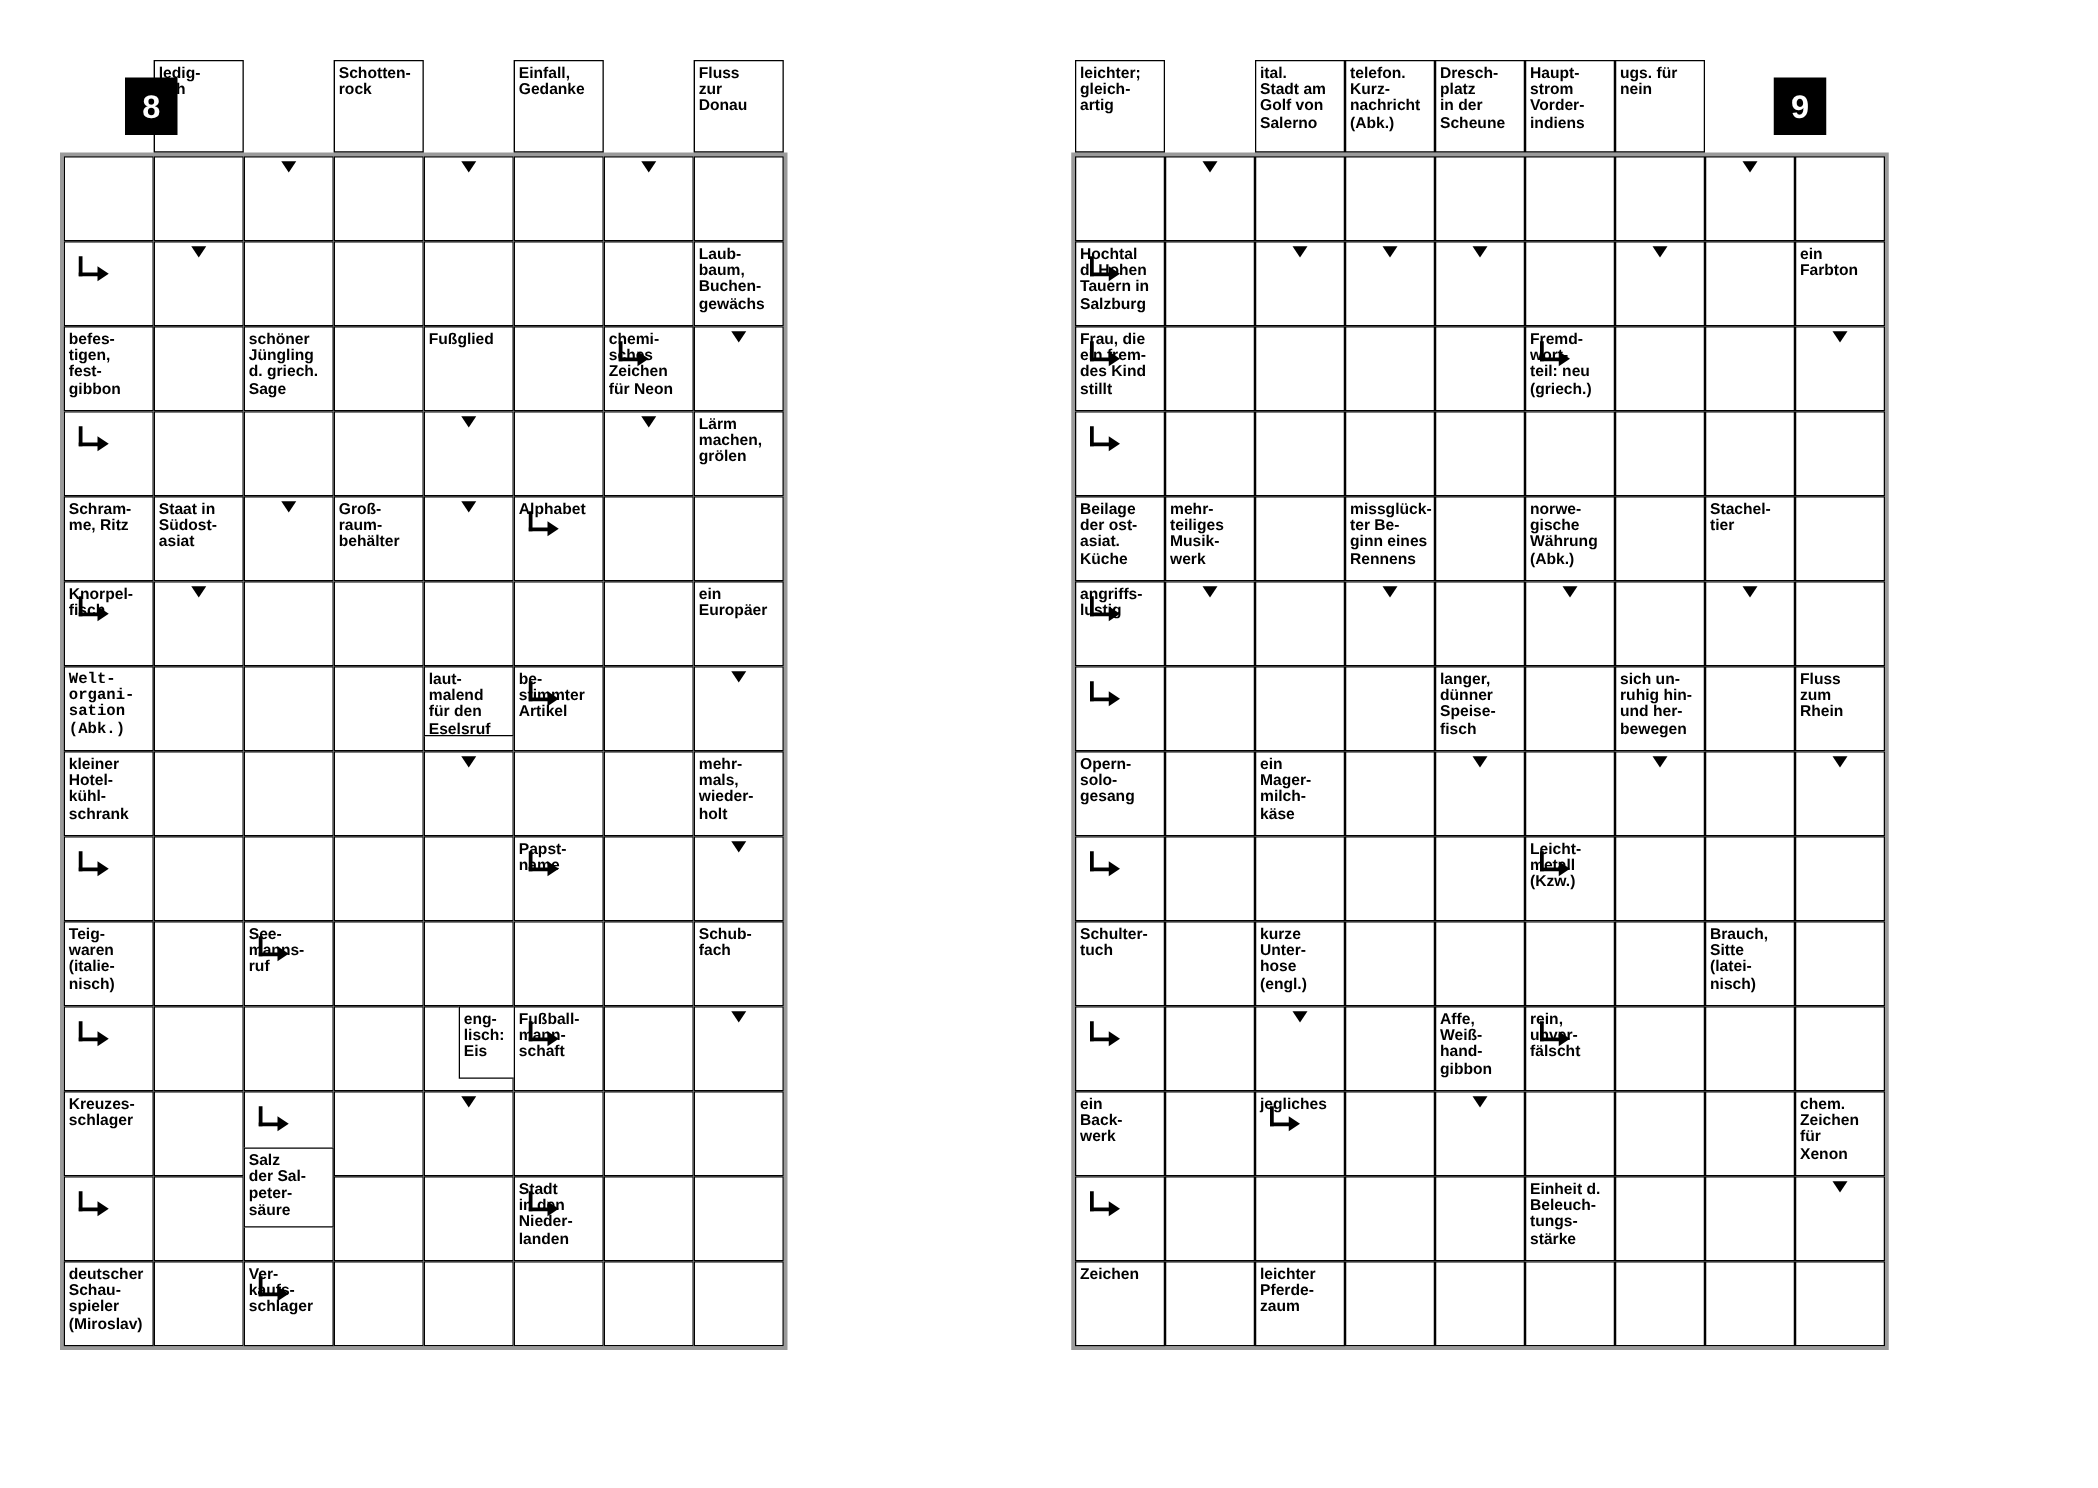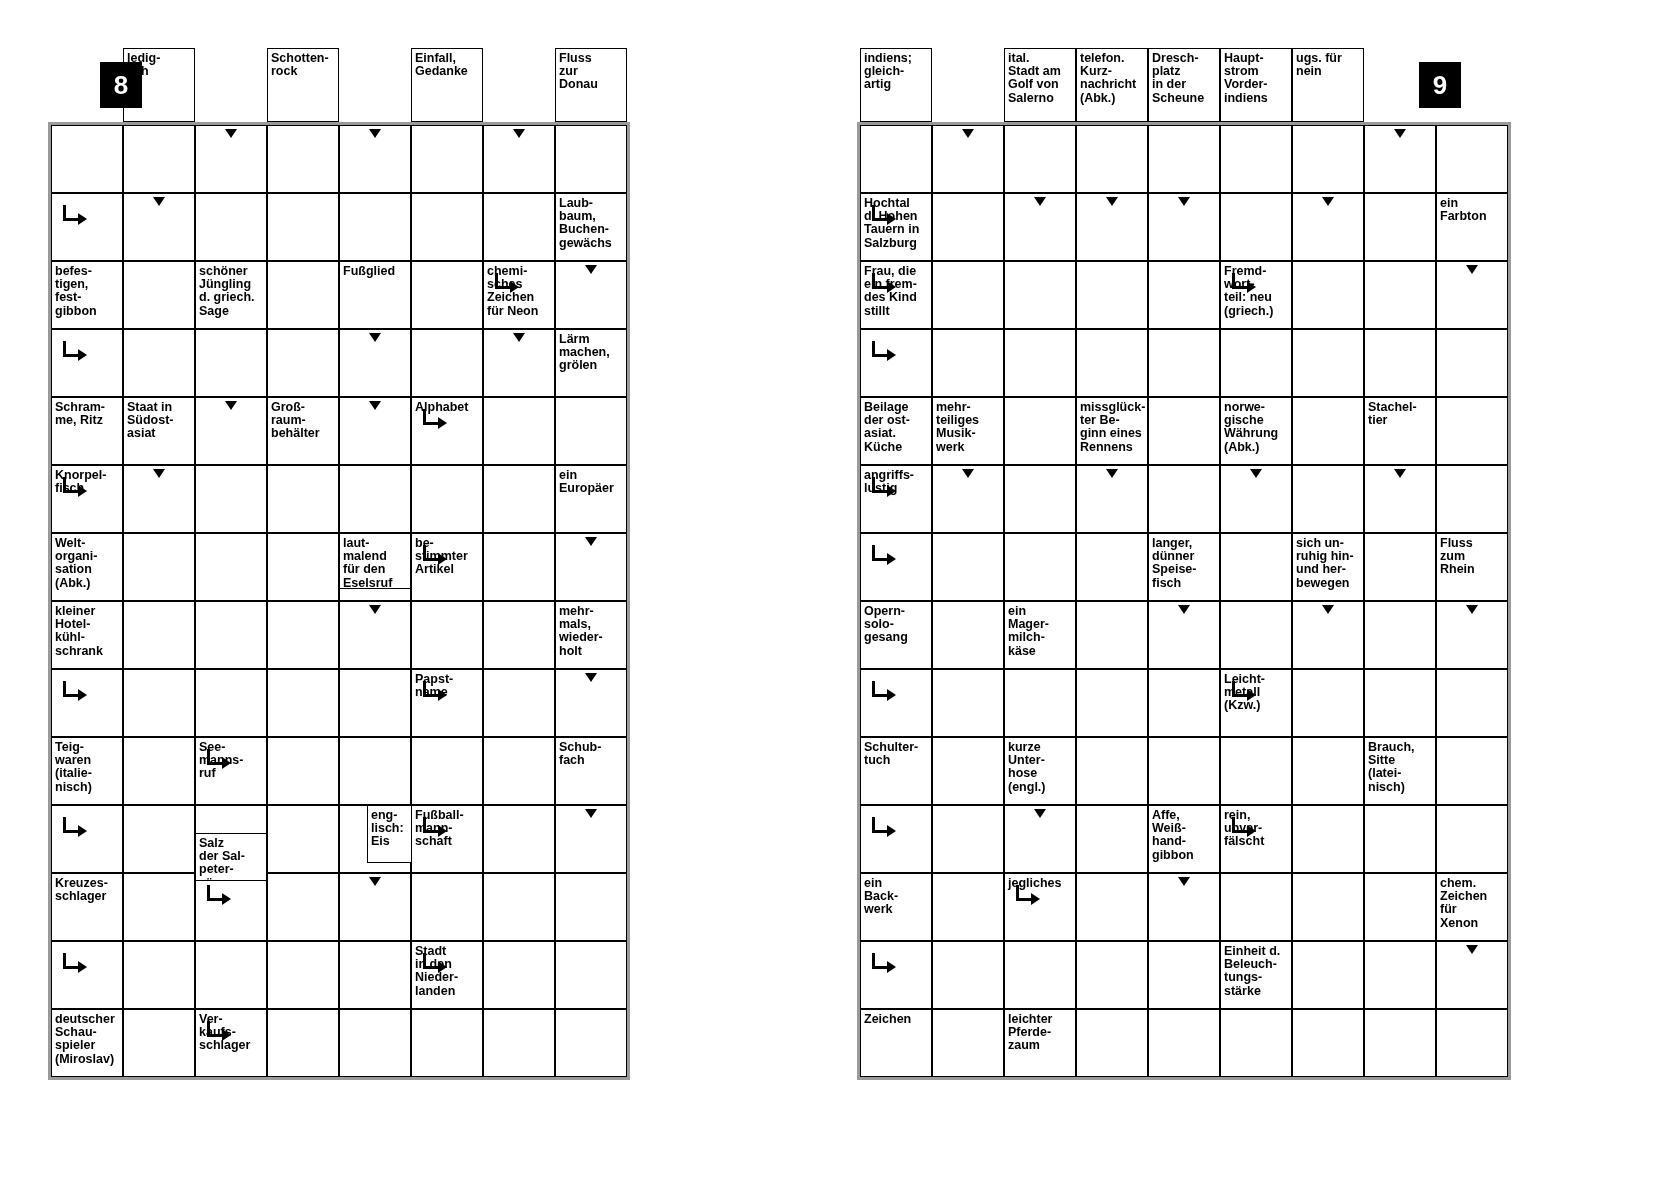--- a/index.html
+++ b/index.html
@@ -250,21 +250,21 @@
             <span>Knorpel-</span>
             <span>fisch</span>
           </div>
         </div>
         <div class="cell" style="left: 555px; top: 465px; width: 72px; height: 68px;">
           <div class="clue">
             <span>ein</span>
             <span>Europäer</span>
           </div>
         </div>
-        <div class="cell" style="left: 51px; top: 533px; width: 72px; height: 68px;">
+        <div class="cell" style="left: 51px; top: 533px; width: 72px; height: 68px; font-family: Liberation Mono, monospace;">
           <div class="clue">
             <span>Welt-</span>
             <span>organi-</span>
             <span>sation</span>
             <span>(Abk.)</span>
           </div>
         </div>
         <div class="cell" style="left: 339px; top: 533px; width: 72px; height: 56px;">
           <div class="clue">
             <span>laut-</span>
@@ -336,21 +336,21 @@
             <span>mann-</span>
             <span>schaft</span>
           </div>
         </div>
         <div class="cell" style="left: 51px; top: 873px; width: 72px; height: 68px;">
           <div class="clue">
             <span>Kreuzes-</span>
             <span>schlager</span>
           </div>
         </div>
-        <div class="cell" style="left: 195px; top: 833px; width: 72px; height: 48px;">
+        <div class="cell" style="left: 195px; top: 918px; width: 72px; height: 64px;">
           <div class="clue">
             <span>Salz</span>
             <span>der Sal-</span>
             <span>peter-</span>
             <span>säure</span>
           </div>
         </div>
         <div class="cell" style="left: 411px; top: 941px; width: 72px; height: 68px;">
           <div class="clue">
             <span>Stadt</span>
@@ -595,21 +595,21 @@
         <div class="cell" style="left: 932px; top: 1009px; width: 72px; height: 68px;"></div>
         <div class="cell" style="left: 1004px; top: 1009px; width: 72px; height: 68px;"></div>
         <div class="cell" style="left: 1076px; top: 1009px; width: 72px; height: 68px;"></div>
         <div class="cell" style="left: 1148px; top: 1009px; width: 72px; height: 68px;"></div>
         <div class="cell" style="left: 1220px; top: 1009px; width: 72px; height: 68px;"></div>
         <div class="cell" style="left: 1292px; top: 1009px; width: 72px; height: 68px;"></div>
         <div class="cell" style="left: 1364px; top: 1009px; width: 72px; height: 68px;"></div>
         <div class="cell" style="left: 1436px; top: 1009px; width: 72px; height: 68px;"></div>
         <div class="cell" style="left: 860px; top: 48px; width: 72px; height: 74px;">
           <div class="clue">
-            <span>indiens;</span>
+            <span>leichter;</span>
             <span>gleich-</span>
             <span>artig</span>
           </div>
         </div>
         <div class="cell" style="left: 1004px; top: 48px; width: 72px; height: 74px;">
           <div class="clue">
             <span>ital.</span>
             <span>Stadt am</span>
             <span>Golf von</span>
             <span>Salerno</span>

